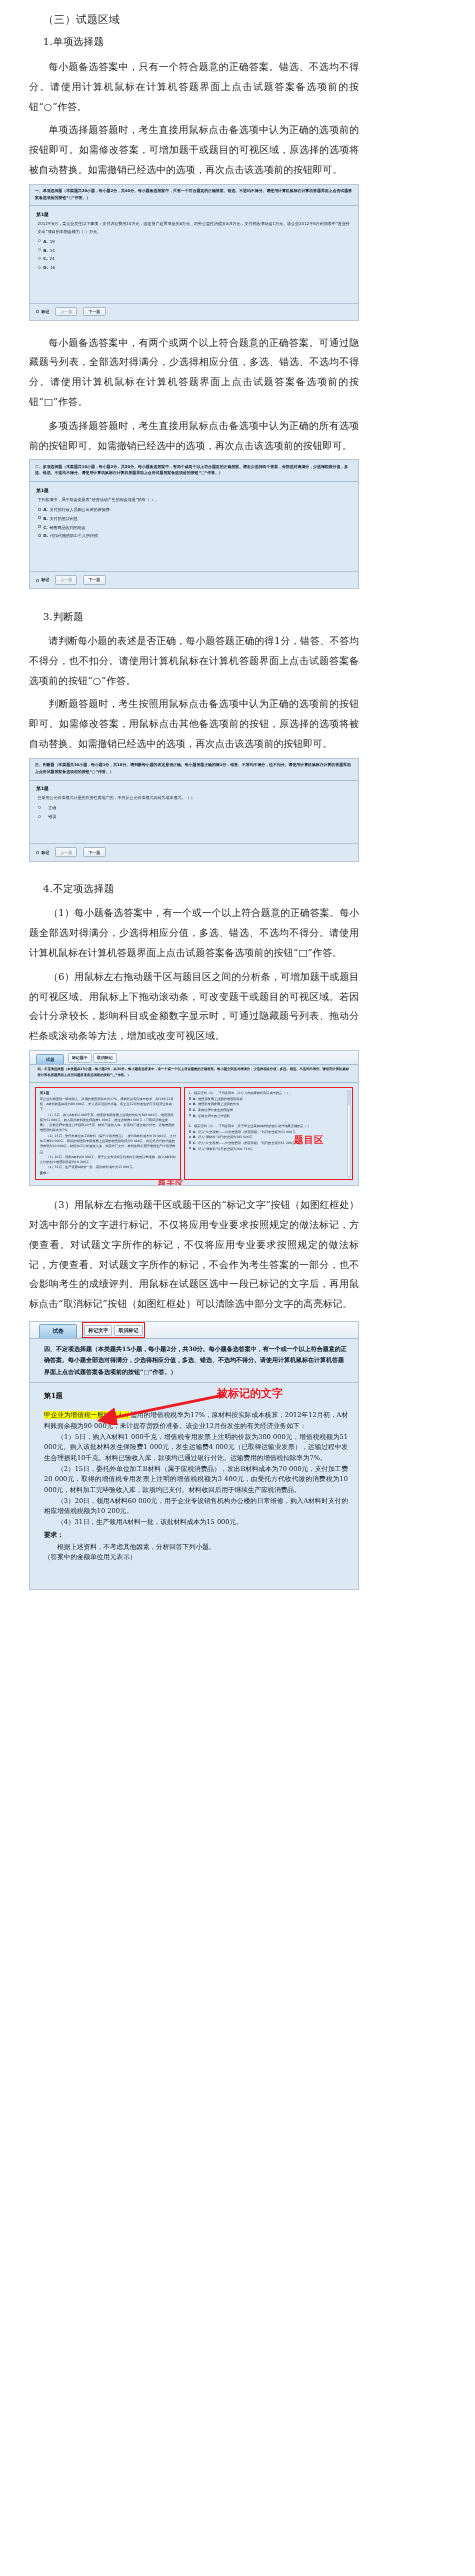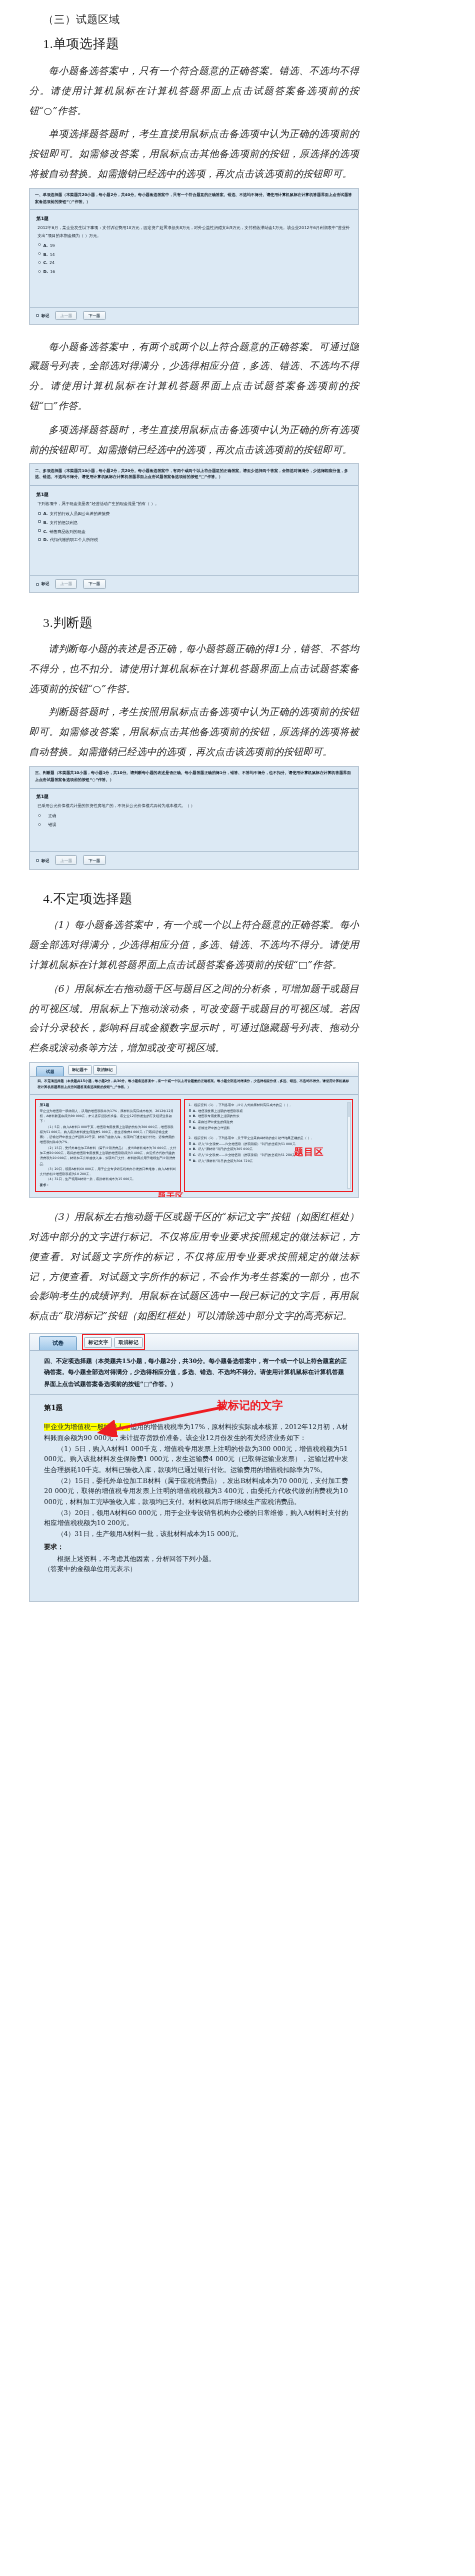--- a/index.html
+++ b/index.html
@@ -13,34 +13,32 @@
   .page { width:388px; padding: 8.8px 29px 12.6px 29px; }
 
   
   .h-sec {
     font-size: 10.7px;
     letter-spacing: 0.3px;
     margin: 3.8px 0 8.8px 14px;
     font-family: "DejaVu Serif","Liberation Serif",serif;
   }
   .h-sub {
-    font-size: 13px;
+    font-size: 10px;
     margin: 8.8px 0 7.5px 14px;
     letter-spacing: 0.2px;
-    font-family: Liberation Serif, serif;
   }
   .p {
     font-size: 9.7px;
     line-height: 2.05;
     text-align: justify;
     text-justify: inter-ideograph;
     margin: 0 0 3.8px 0;
     text-indent: 2em;
     letter-spacing: 0.1px;
-    font-style: italic;
   }
   .gap-s { height: 5px; }
 
   
   .shot {
     border: 0.6px solid #b9c7d4;
     background: #dce9f4;
     margin: 3.8px 0 6.3px 0;
     font-family: "DejaVu Sans","Liberation Sans",sans-serif;
     color: #1b2733;
@@ -208,21 +206,21 @@
 </style>
 </head>
 <body>
 
 <div class="page">
 
   <div class="h-sec">（三）试题区域</div>
 
   <div class="h-sub">1.单项选择题</div>
   <p class="p">每小题备选答案中，只有一个符合题意的正确答案。错选、不选均不得分。请使用计算机鼠标在计算机答题界面上点击试题答案备选项前的按钮“○”作答。</p>
-  <p class="p">单项选择题答题时，考生直接用鼠标点击备选项中认为正确的选项前的按钮即可。如需修改答案，用鼠标点击其他备选项前的按钮，原选择的选项将被自动替换。如需撤销已经选中的选项，再次点击该选项前的按钮即可。</p>
+  <p class="p">单项选择题答题时，考生直接用鼠标点击备选项中认为正确的选项前的按钮即可。如需修改答案，可增加题干或题目的可视区域，原选择的选项将被自动替换。如需撤销已经选中的选项，再次点击该选项前的按钮即可。</p>
 
   <div class="shot">
     <div class="shot-inst">一、单项选择题（本类题共20小题，每小题2分，共40分。每小题备选答案中，只有一个符合题意的正确答案。错选、不选均不得分。请使用计算机鼠标在计算机答题界面上点击试题答案备选项前的按钮“○”作答。）</div>
     <div class="shot-body">
       <div class="qno">第1题</div>
       <div class="qtext">2012年6月，某企业发生以下事项：支付诉讼费用10万元，固定资产处置净损失8万元，对外公益性捐赠支出5万元，支付税收滞纳金1万元。该企业2012年6月利润表中“营业外支出”项目的本期金额为（    ）万元。</div>
       <div class="opt">
           <span class="radio"></span>
           <span class="lbl">A.</span>
           <span>19</span>

